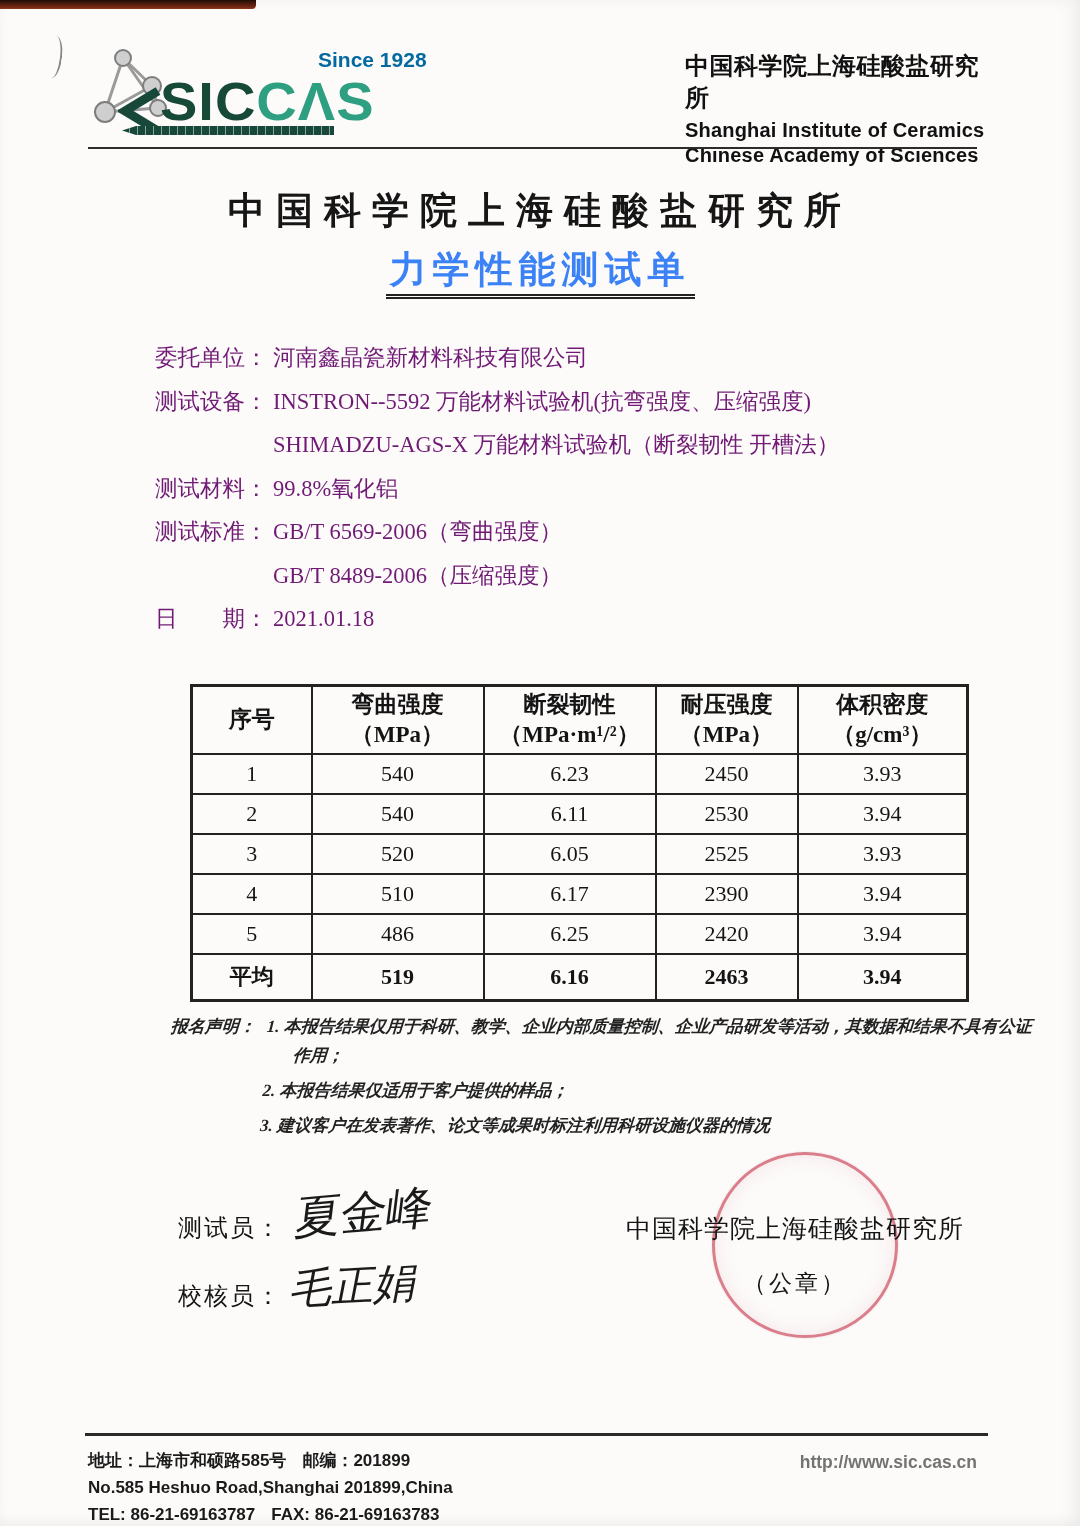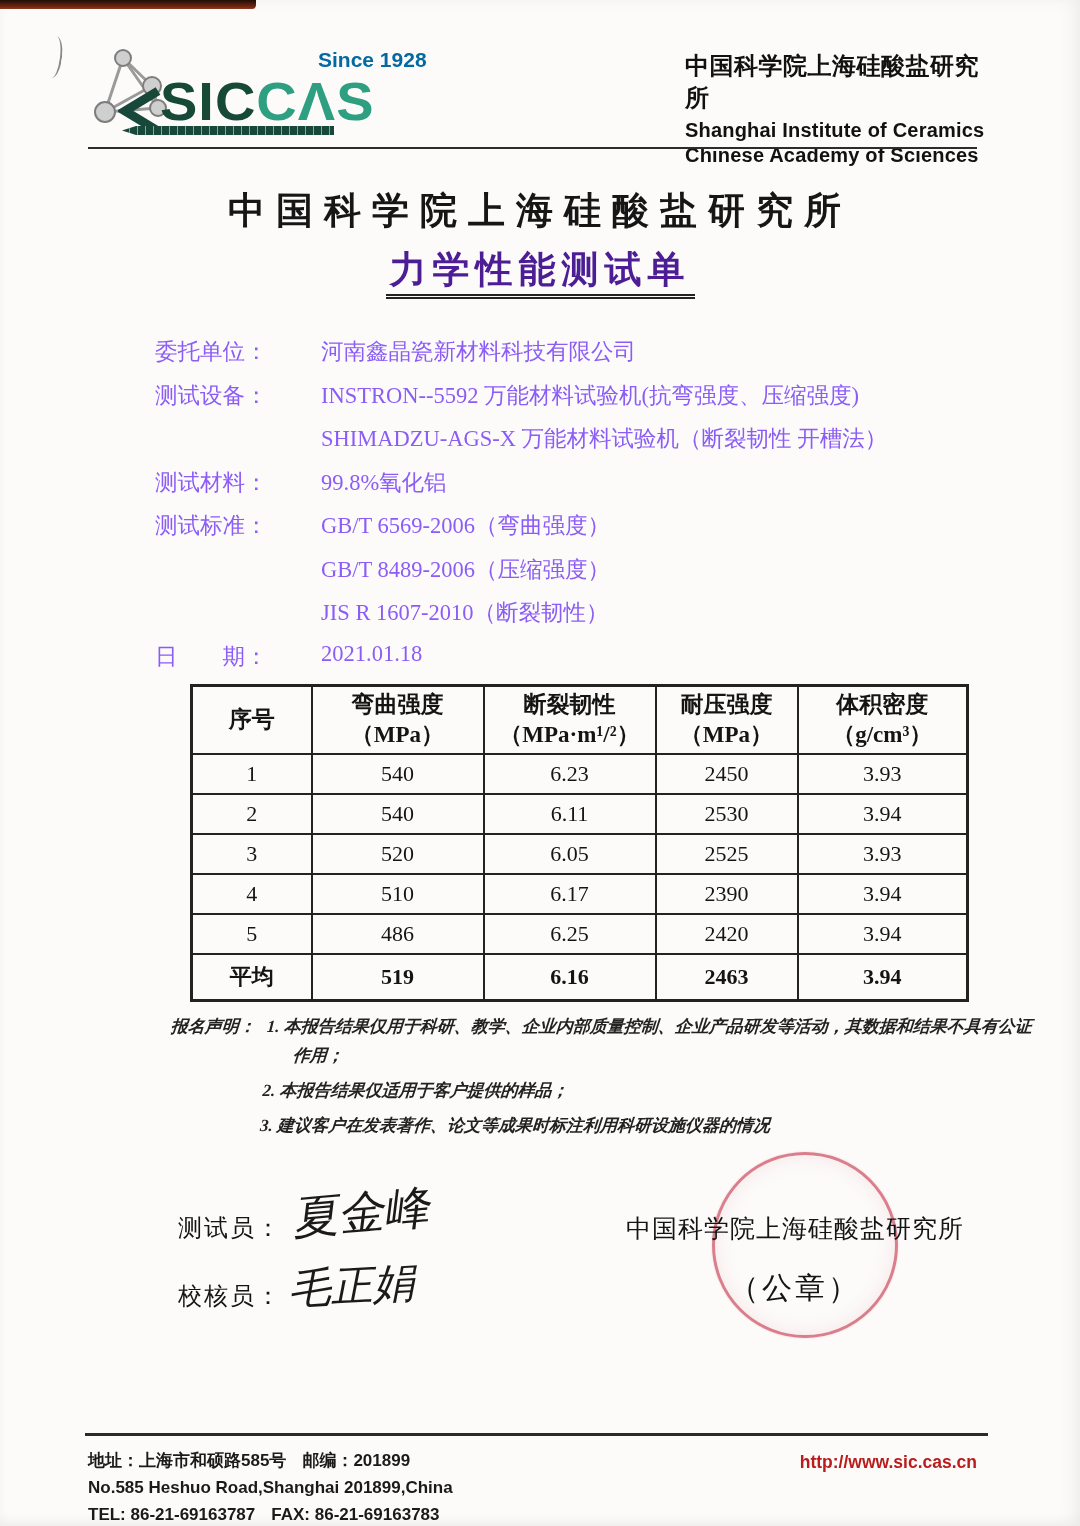--- a/index.html
+++ b/index.html
@@ -62,26 +62,26 @@
   }
   
   .title1{
     position:absolute;left:0;top:186px;width:1080px;text-align:center;
     font-size:37px;font-weight:600;letter-spacing:11px;color:#161616;
   }
   .title2{
     position:absolute;left:0;top:245px;width:1080px;text-align:center;
   }
   .title2 span{
-    font-size:37px;font-weight:600;letter-spacing:6px;color:#4c1d95;
+    font-size:37px;font-weight:600;letter-spacing:6px;color:#3b82f6;
     border-bottom:5px double #222;padding:0 4px 4px 4px;
   }
   
   .info{position:absolute;left:155px;top:336px;width:780px;}
-  .info-row{display:flex;height:43.5px;align-items:flex-start;font-size:22.5px;color:#8b5cf6;gap:48px;}
+  .info-row{display:flex;height:43.5px;align-items:center;font-size:22.5px;color:#701a75;}
   .info-label{width:118px;flex:0 0 118px;}
   .info-value{flex:1;white-space:nowrap;}
   
   table.results{
     position:absolute;left:190px;top:684px;border-collapse:collapse;
     font-size:22px;color:#141414;table-layout:fixed;border-radius:31px;
   }
   table.results th,table.results td{
     border:2px solid #222;text-align:center;vertical-align:middle;padding:0;
   }
@@ -109,40 +109,40 @@
     font-weight:500;white-space:nowrap;
   }
   .hw1{left:295px;top:1182px;font-size:46px;transform:rotate(-5deg) skewX(-12deg);}
   .hw2{left:292px;top:1258px;font-size:42px;transform:rotate(-3deg) skewX(-14deg);}
   .seal-org{
     position:absolute;left:620px;top:1212px;width:350px;text-align:center;
     font-size:25px;color:#141414;letter-spacing:1px;z-index:2;
   }
   .seal-label{
     position:absolute;left:620px;top:1268px;width:350px;text-align:center;
-    font-size:30px;color:#141414;letter-spacing:3px;z-index:2;
+    font-size:23px;color:#141414;letter-spacing:3px;z-index:2;
   }
   .seal-ring{
     position:absolute;left:712px;top:1152px;width:180px;height:180px;
     border:3px solid rgba(204,72,92,.7);border-radius:50%;
     box-shadow:inset 0 0 20px rgba(204,72,92,.12), 0 0 2px rgba(204,72,92,.25);
     z-index:1;filter:blur(.3px);
   }
   
   .footer-rule{position:absolute;left:85px;top:1433px;width:903px;height:2.5px;background:#2a2a2a;}
   .footer-left{
     position:absolute;left:88px;top:1447px;
     font-family:"Liberation Sans","DejaVu Sans",sans-serif;
     font-size:17px;font-weight:700;color:#1a1a1a;line-height:27px;
   }
   .footer-left .row1{display:flex;gap:16px;}
   .footer-url{
     position:absolute;right:103px;top:1452px;
     font-family:"Liberation Sans","DejaVu Sans",sans-serif;
-    font-size:17.5px;font-weight:700;color:#b91c1c;
+    font-size:17.5px;font-weight:700;color:#737373;
   }
 </style>
 </head>
 <body>
 
 <div class="page">
 
   <div class="top-strip"></div>
   <div class="pen-mark"></div>
 
@@ -198,24 +198,20 @@
     </div>
     <div class="info-row">
       <div class="info-label">测试标准：</div>
       <div class="info-value">GB/T 6569-2006（弯曲强度）</div>
     </div>
     <div class="info-row">
       <div class="info-label"></div>
       <div class="info-value">GB/T 8489-2006（压缩强度）</div>
     </div>
     <div class="info-row">
-      <div class="info-label"></div>
-      <div class="info-value">JIS R 1607-2010（断裂韧性）</div>
-    </div>
-    <div class="info-row">
       <div class="info-label">日　　期：</div>
       <div class="info-value">2021.01.18</div>
     </div>
   </div>
 
   <table class="results">
     <colgroup>
         <col class="c0">
         <col class="c1">
         <col class="c2">

